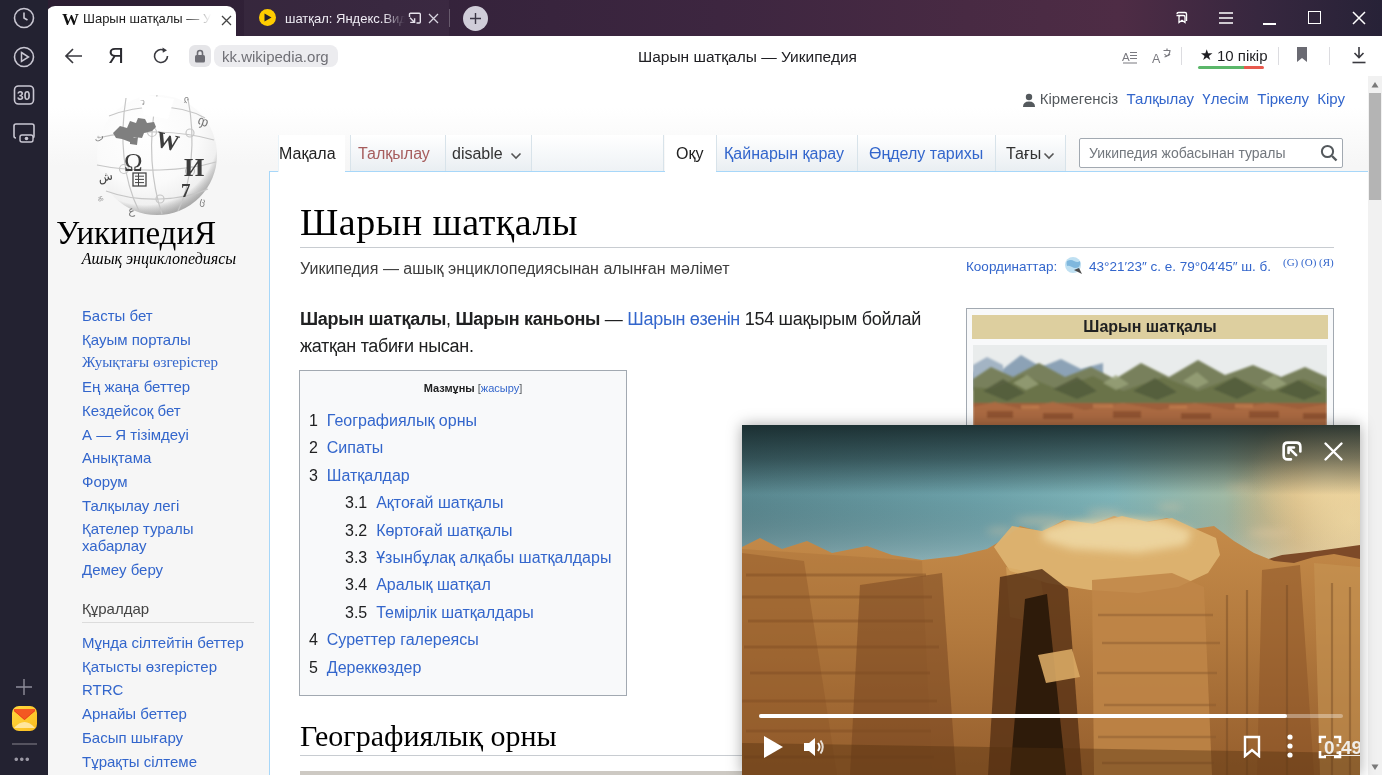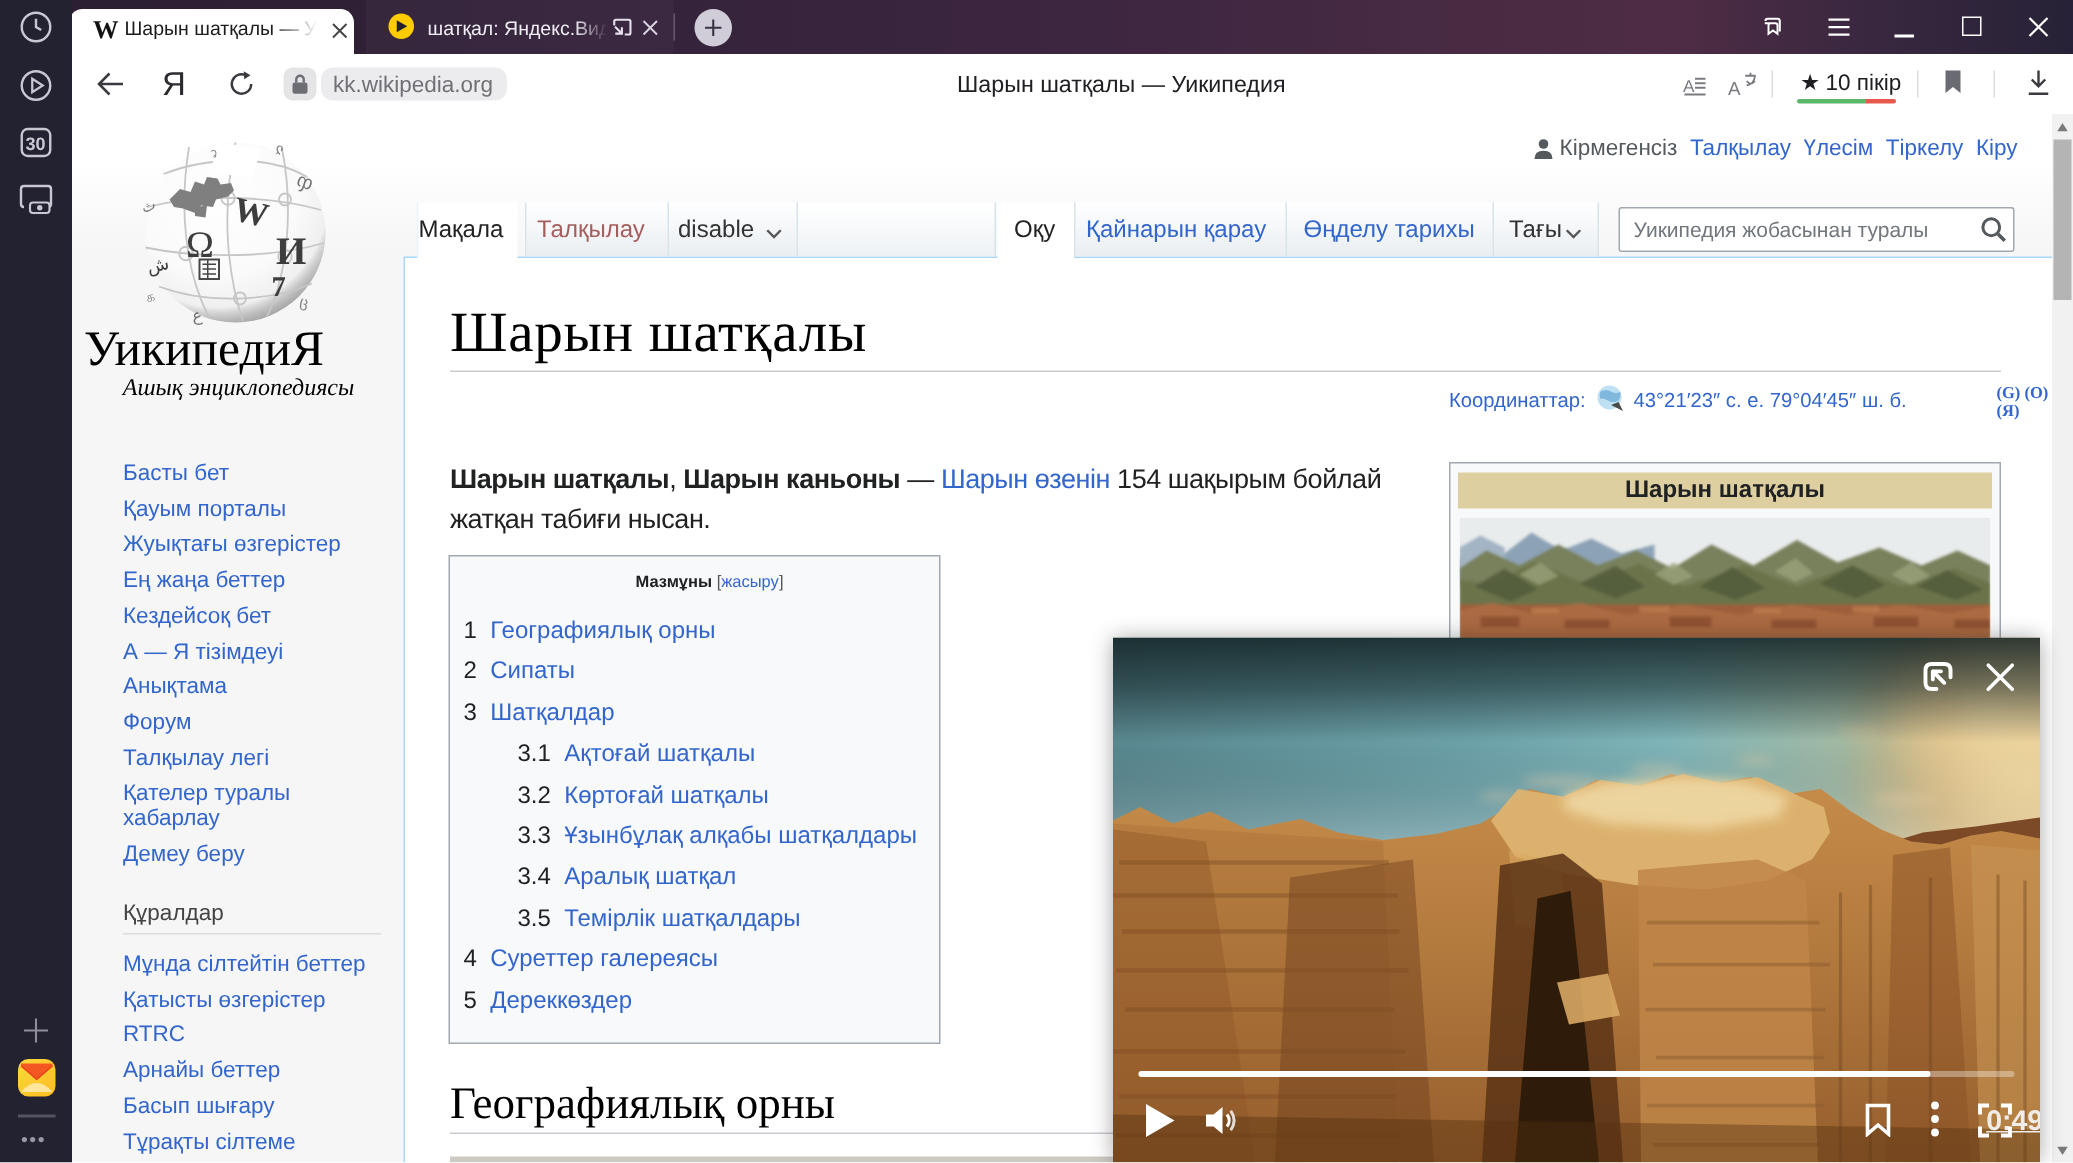--- a/index.html
+++ b/index.html
@@ -191,21 +191,21 @@
         <text x="60" y="24" font-size="9" opacity="0.6" transform="rotate(4 62 20)">ว</text>
       </g>
     </svg>
   </div>
   <div class="abs serif" style="left:0;top:139px;width:176px;text-align:center;font-size:33px;line-height:1.1;color:#000;">УикипедиЯ</div>
   <div class="abs serif" style="left:0;top:174px;width:222px;text-align:center;font-size:16px;font-style:italic;color:#000;">Ашық энциклопедиясы</div>
 
   <div class="abs" style="left:34px;top:228px;font-size:15px;line-height:23.7px;">
     <a class="blue" style="display:block;">Басты бет</a>
     <a class="blue" style="display:block;">Қауым порталы</a>
-    <a class="blue" style="display:block;">Жуықтағы өзгерістер</a>
+    <a class="blue" style="display:block;font-family:Liberation Serif, serif;">Жуықтағы өзгерістер</a>
     <a class="blue" style="display:block;">Ең жаңа беттер</a>
     <a class="blue" style="display:block;">Кездейсоқ бет</a>
     <a class="blue" style="display:block;">А — Я тізімдеуі</a>
     <a class="blue" style="display:block;">Анықтама</a>
     <a class="blue" style="display:block;">Форум</a>
     <a class="blue" style="display:block;">Талқылау легі</a>
     <a class="blue" style="display:block;width:180px;line-height:16.5px;padding-top:4px;">Қателер туралы хабарлау</a>
     <a class="blue" style="display:block;padding-top:4px;">Демеу беру</a>
   </div>
   <div class="abs" style="left:34px;top:524px;font-size:15px;color:#444;">Құралдар</div>
@@ -245,24 +245,25 @@
 
   <div class="abs" style="left:1031px;top:62px;width:264px;height:30px;background:#fff;border:1px solid #a2a9b1;border-radius:2px;"></div>
   <div class="abs" style="left:1041px;top:69px;font-size:14px;color:#72777d;">Уикипедия жобасынан туралы</div>
   <svg class="abs" style="left:1272px;top:68px;" width="18" height="18" viewBox="0 0 18 18">
       <circle cx="7.5" cy="7.5" r="5.6" stroke="#54595d" stroke-width="2" fill="none"></circle>
       <path d="M12 12 L16.5 16.5" stroke="#54595d" stroke-width="2.4"></path>
     </svg>
 
   <div class="abs serif" style="left:252px;top:125px;font-size:38px;line-height:1.15;letter-spacing:0.5px;color:#000;">Шарын шатқалы</div>
   <div class="abs" style="left:252px;top:171px;width:1034px;height:1px;background:#c8ccd1;"></div>
+  <div class="abs" style="left:252px;top:184px;font-size:16px;color:#3d3d3d;">Уикипедия — ашық энциклопедиясынан алынған мәлімет</div>
 
   <div class="abs" style="left:918px;top:183px;font-size:13.5px;color:#3366cc;">Координаттар:</div>
     <div class="abs" style="left:1041px;top:183px;font-size:13.5px;color:#3366cc;">43°21′23″ с. е. 79°04′45″ ш. б.</div>
-    <div class="abs serif" style="left:1235px;top:180px;font-size:11px;font-weight:bold;color:#3366cc;margin-left:48px;">(G) (O) (Я)</div>
+    <div class="abs serif" style="left:1235px;top:180px;font-size:11px;font-weight:normal;color:#3366cc;">(G) (O) (Я)</div>
   <svg class="abs" style="left:1016px;top:180px;" width="20" height="20" viewBox="0 0 20 20">
       <circle cx="9" cy="9" r="8" fill="#bfe0f2"></circle>
       <path d="M3 5 Q7 3 10 5 Q14 7 16 5 Q17 8 15 11 Q11 13 8 11 Q4 9 3 10 Q2 7 3 5" fill="#7fb7dd"></path>
       <path d="M10 14 l8 4 l-3 -6 z" fill="#4a4a4a"></path>
     </svg>
 
   <div class="abs" style="left:252px;top:230px;width:700px;font-size:18px;line-height:27px;letter-spacing:-0.3px;color:#202122;"><b>Шарын шатқалы</b>, <b>Шарын каньоны</b> — <a class="blue">Шарын өзенін</a> 154 шақырым бойлай<br>жатқан табиғи нысан.</div>
 
   <div class="abs" style="left:251px;top:294px;width:328px;height:326px;background:#f8f9fa;border:1px solid #a2a9b1;"></div>
   <div class="abs" style="left:251px;top:306px;width:348px;text-align:center;font-size:11px;color:#202122;"><b>Мазмұны</b> <span style="color:#54595d;">[</span><a class="blue">жасыру</a><span style="color:#54595d;">]</span></div>

